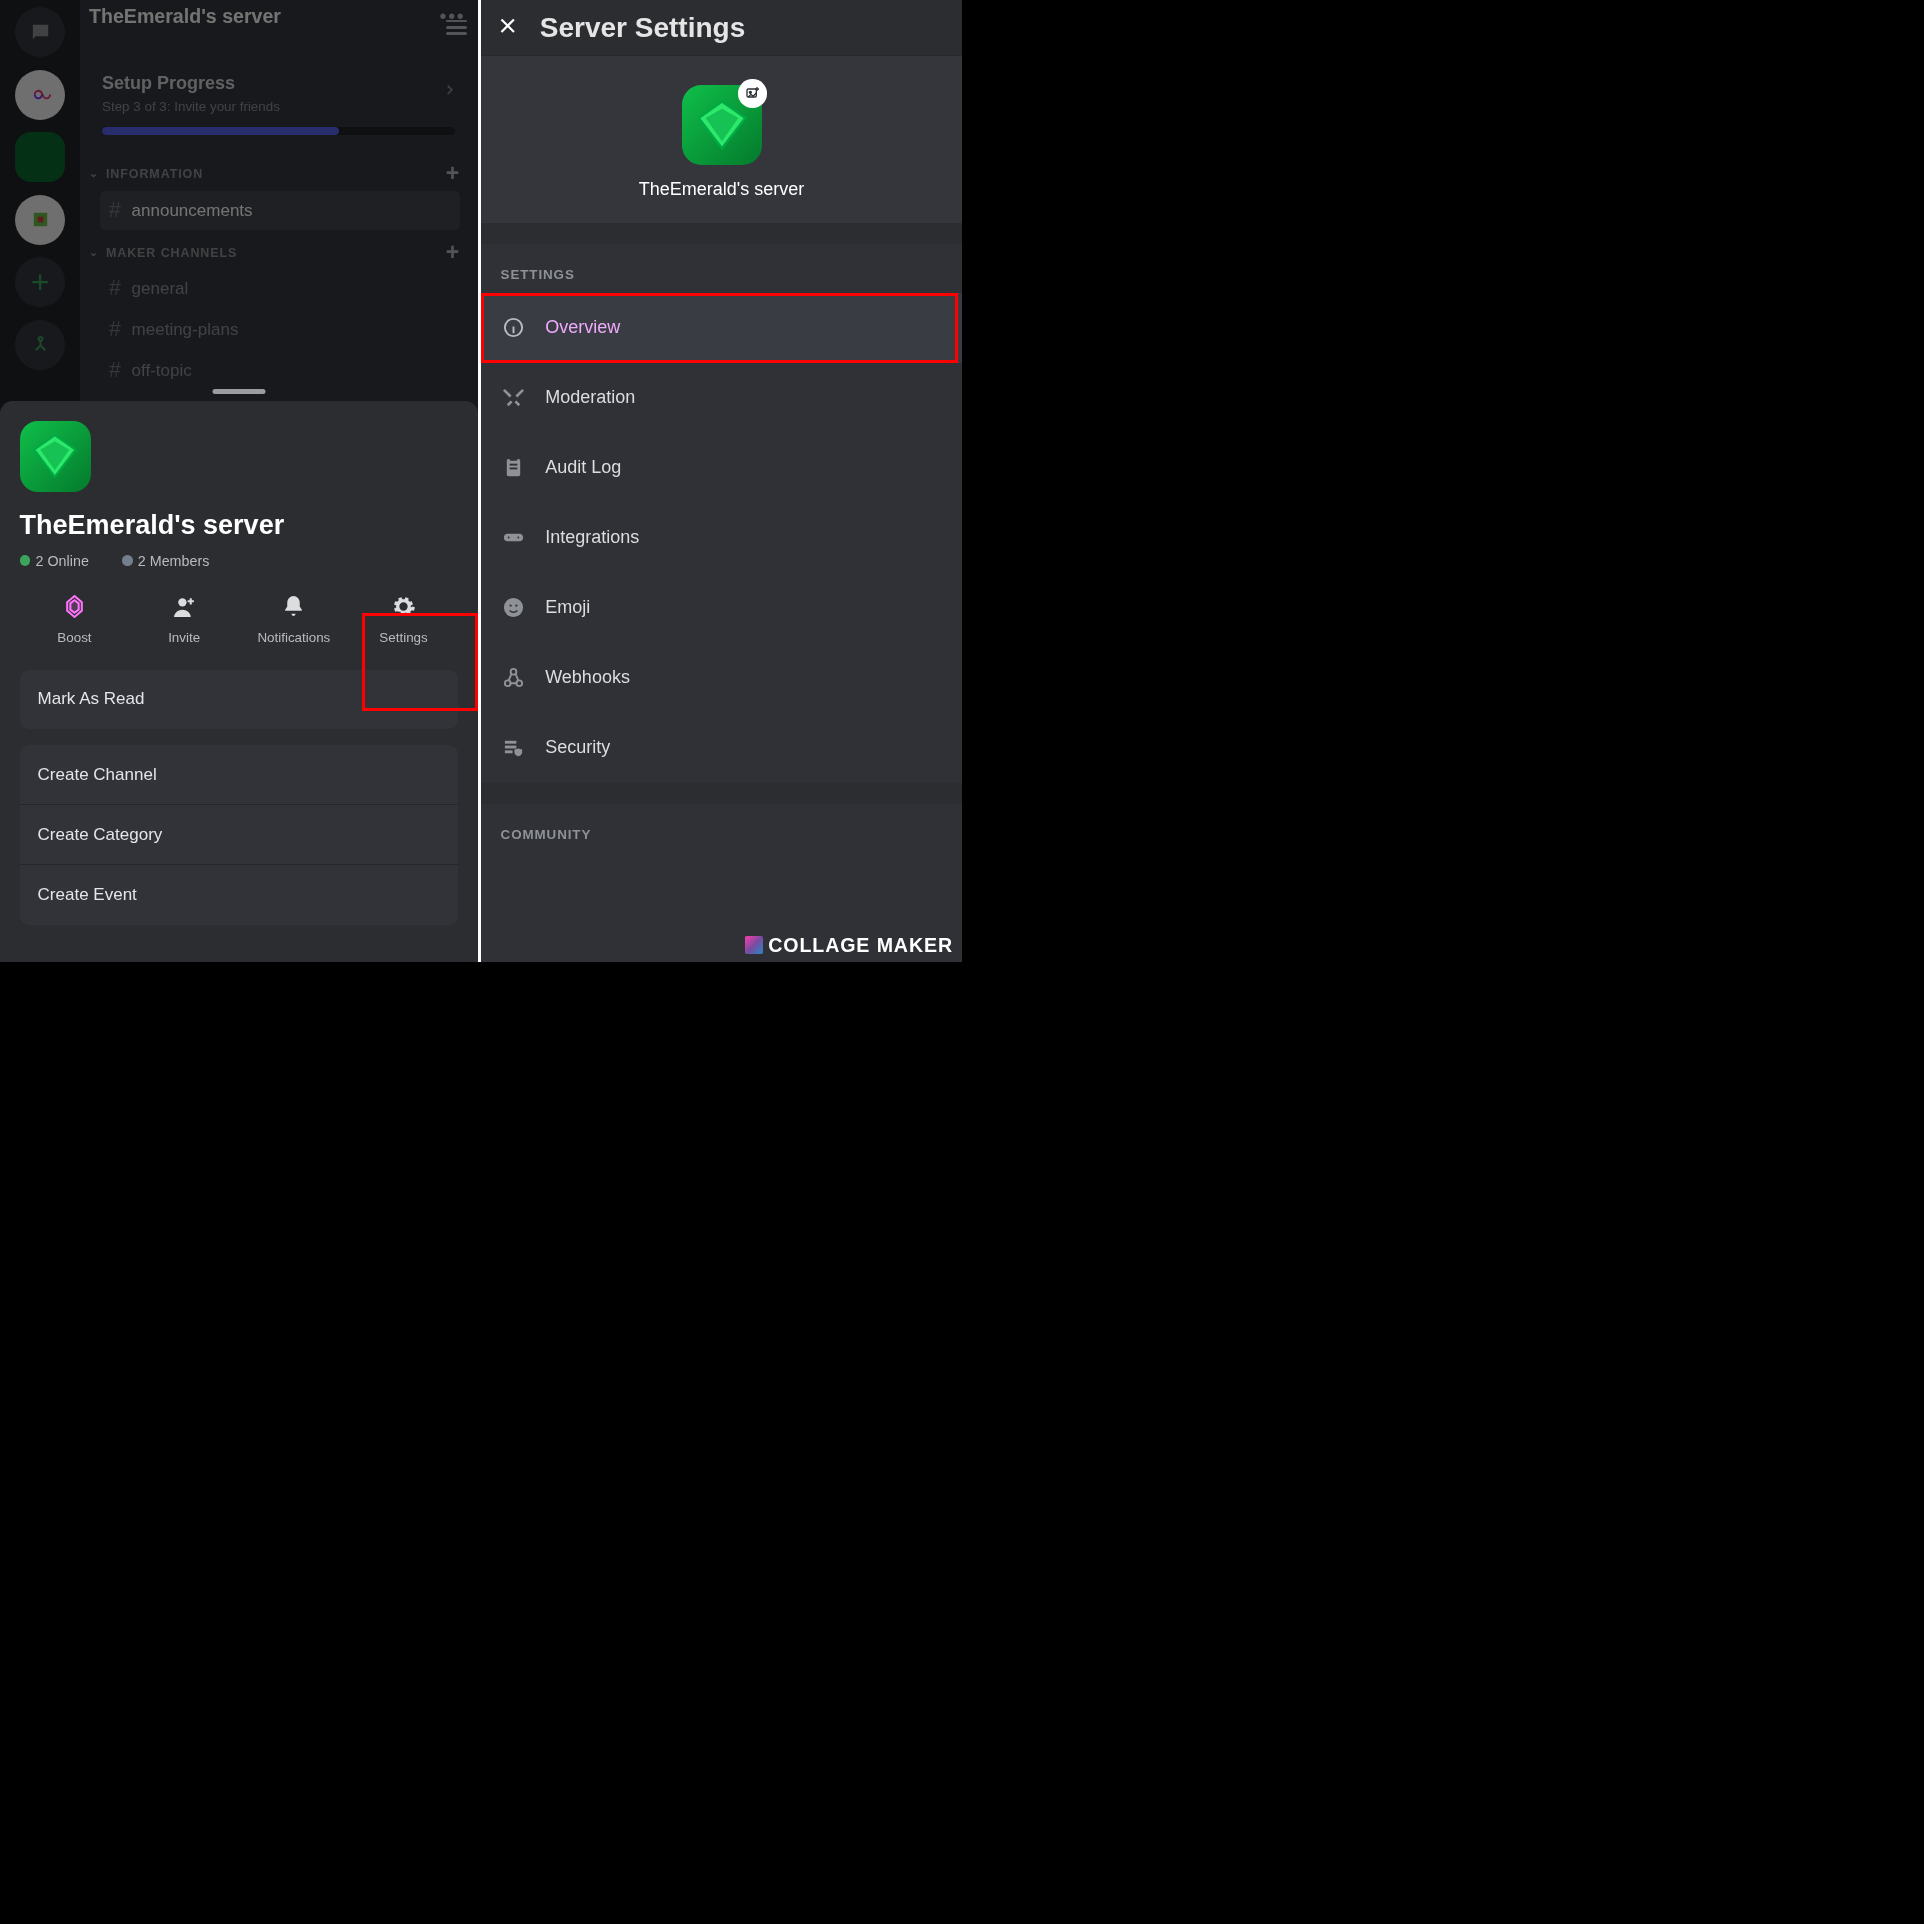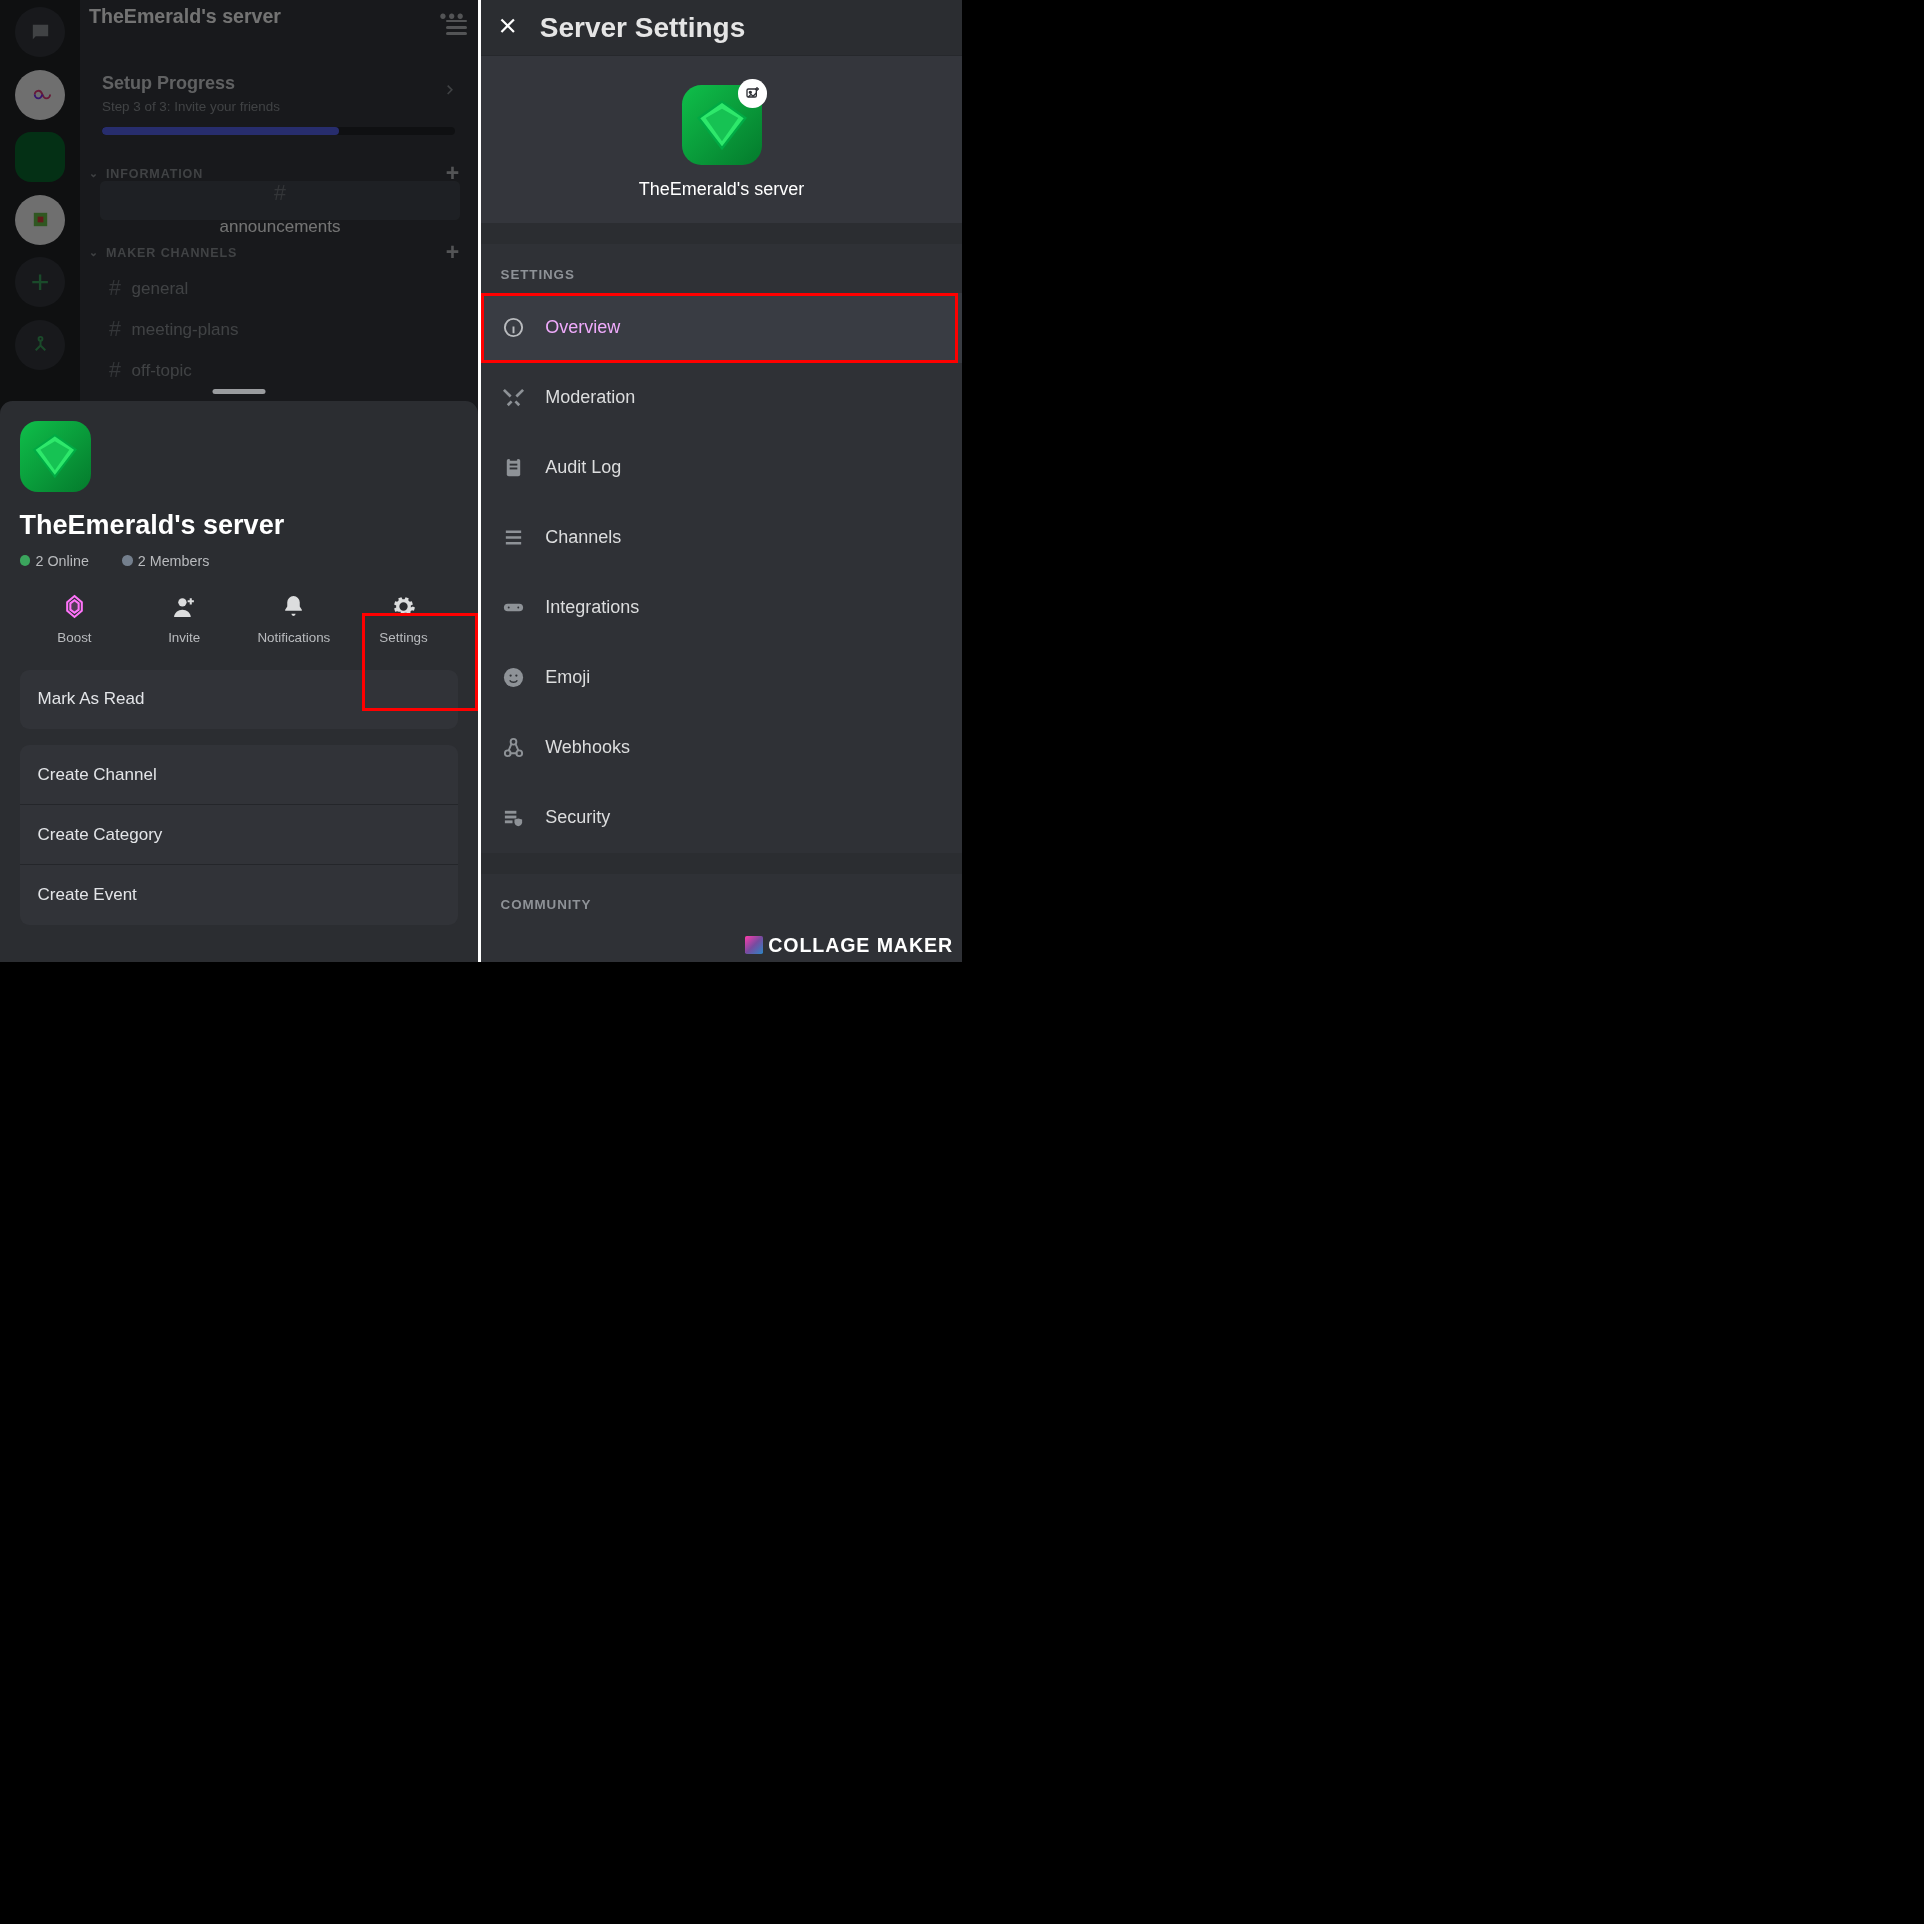--- a/index.html
+++ b/index.html
@@ -149,21 +149,21 @@
     </div>
     <div class="progress">
         <div class="bar"></div>
       </div>
 
     <div class="cat" style="top:160px;">
       <span class="chev">⌄</span>
       <span>INFORMATION</span>
       <span class="plus">+</span>
     </div>
-    <div class="chan active" style="top:181px;flex-direction:column;">
+    <div class="chan active" style="top:191px;">
       <span class="hash">#</span>
       <span>announcements</span>
     </div>
 
     <div class="cat" style="top:239px;">
       <span class="chev">⌄</span>
       <span>MAKER CHANNELS</span>
       <span class="plus">+</span>
     </div>
     <div class="chan" style="top:269px;">
@@ -301,28 +301,20 @@
               <rect x="5" y="3" width="14" height="18" rx="2"></rect>
               <rect x="8" y="1" width="8" height="4" rx="1" fill="#2f3136"></rect>
               <rect x="8" y="8" width="8" height="2" fill="#2f3136"></rect>
               <rect x="8" y="12" width="8" height="2" fill="#2f3136"></rect>
             </svg>
           </span>
         <span>Audit Log</span>
       </div>
       <div class="r-item">
         <span class="ic">
-            <svg viewBox="0 0 24 24" fill="none" stroke="currentColor" stroke-width="2.5">
-              <path d="M4 6h16M4 12h16M4 18h16"></path>
-            </svg>
-          </span>
-        <span>Channels</span>
-      </div>
-      <div class="r-item">
-        <span class="ic">
             <svg viewBox="0 0 24 24" fill="currentColor">
               <rect x="2" y="8" width="20" height="8" rx="4"></rect>
               <circle cx="7" cy="12" r="1" fill="#2f3136"></circle>
               <circle cx="17" cy="12" r="1" fill="#2f3136"></circle>
             </svg>
           </span>
         <span>Integrations</span>
       </div>
       <div class="r-item">
         <span class="ic">

